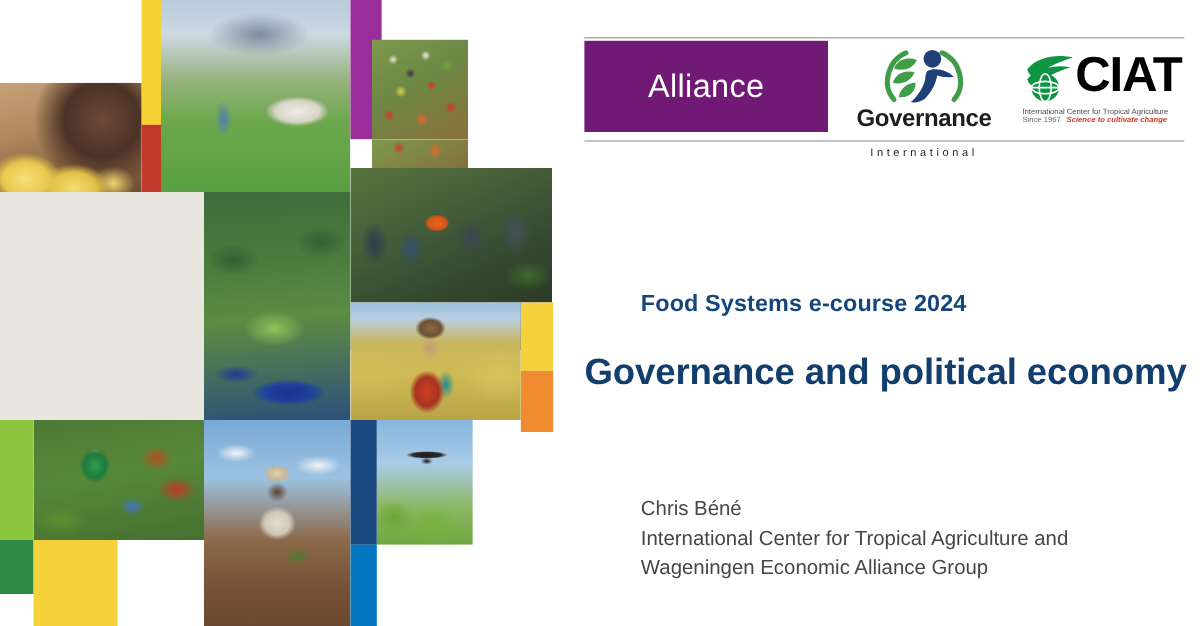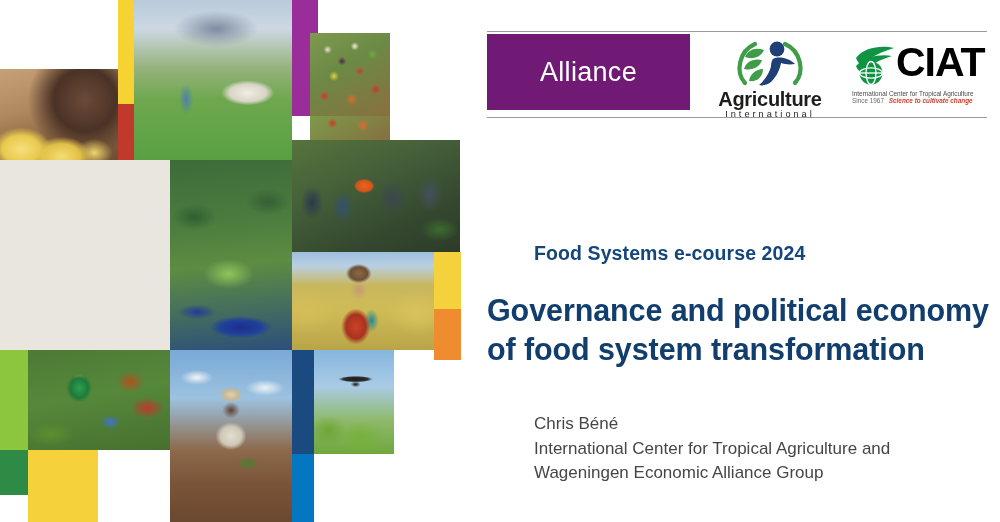--- a/index.html
+++ b/index.html
@@ -221,22 +221,22 @@
       <path d="M16 47 C6 36 10 15 26 8" stroke="#3f9c47" stroke-width="4.2" fill="none" stroke-linecap="round"></path>
       <path d="M66 47 C76 36 72 15 56 8" stroke="#3f9c47" stroke-width="4.2" fill="none" stroke-linecap="round"></path>
 
       <path d="M35 14 C26 11 19 14 16 21 C24 24 32 21 35 14 Z" fill="#3f9c47"></path>
       <path d="M33 24 C24 22 17 26 15 33 C23 35 31 31 33 24 Z" fill="#3f9c47"></path>
       <path d="M34 33 C27 33 21 38 20 45 C28 46 34 41 34 33 Z" fill="#3f9c47"></path>
 
       <circle cx="48" cy="13" r="7.4" fill="#1f3f77"></circle>
       <path d="M44 23 C50 20 60 22 66 28 C60 29 55 28 52 27 C51 33 48 40 42 46 C38 49 33 50 30 49 C36 44 41 36 42 30 C42 27 43 24 44 23 Z" fill="#1f3f77"></path>
     </svg>
-    <div class="bio-txt" style="font-size:20px;text-align:center;margin-top:1px;">Agriculture</div>
-    <div class="bio-sub" style="font-size:9.2px;text-align:center;margin-top:1px;">International</div>
+    <div class="bio-txt" style="font-size:20px;text-align:center;margin-top:1px;">Governance</div>
+    <div class="bio-sub" style="font-size:9.2px;text-align:center;margin-top:14px;">International</div>
   </div>
 
   <div class="logo-wrap" style="left:852px;top:42px;width:140px;height:72px;">
     <div style="display:flex;height:46px;">
       <svg width="46" height="44" viewBox="0 0 46 44">
         <path d="M4 16 C12 5 30 3 42 6 C30 10 20 14 14 20 C10 24 6 22 4 16 Z" fill="#0f9444"></path>
         <path d="M4 24 C13 14 29 12 40 14 C28 18 19 22 14 28 C10 31 6 30 4 24 Z" fill="#0f9444"></path>
         <circle cx="19" cy="31" r="11.5" fill="#0f9444"></circle>
         <g stroke="#ffffff" stroke-width="1.3" fill="none">
           <ellipse cx="19" cy="31" rx="11.5" ry="5.2"></ellipse>
@@ -250,21 +250,20 @@
     <div class="ciat-l2" style="font-size:6.4px;">
       <span class="since">Since 1967</span>
       <span class="tag" style="margin-left:3px;">Science to cultivate change</span>
     </div>
   </div>
 
   <div class="course" style="left:534px;top:242px;">Food Systems e-course 2024</div>
 
   <div class="title" style="left:487px;top:291px;width:510px;">
     <div>Governance and political economy</div>
-    <div>of food system transformation</div>
   </div>
 
   <div class="author" style="left:534px;top:412px;width:460px;">
     <div>Chris Béné</div>
     <div>International Center for Tropical Agriculture and</div>
     <div>Wageningen Economic Alliance Group</div>
   </div>
 
 </div>
 

